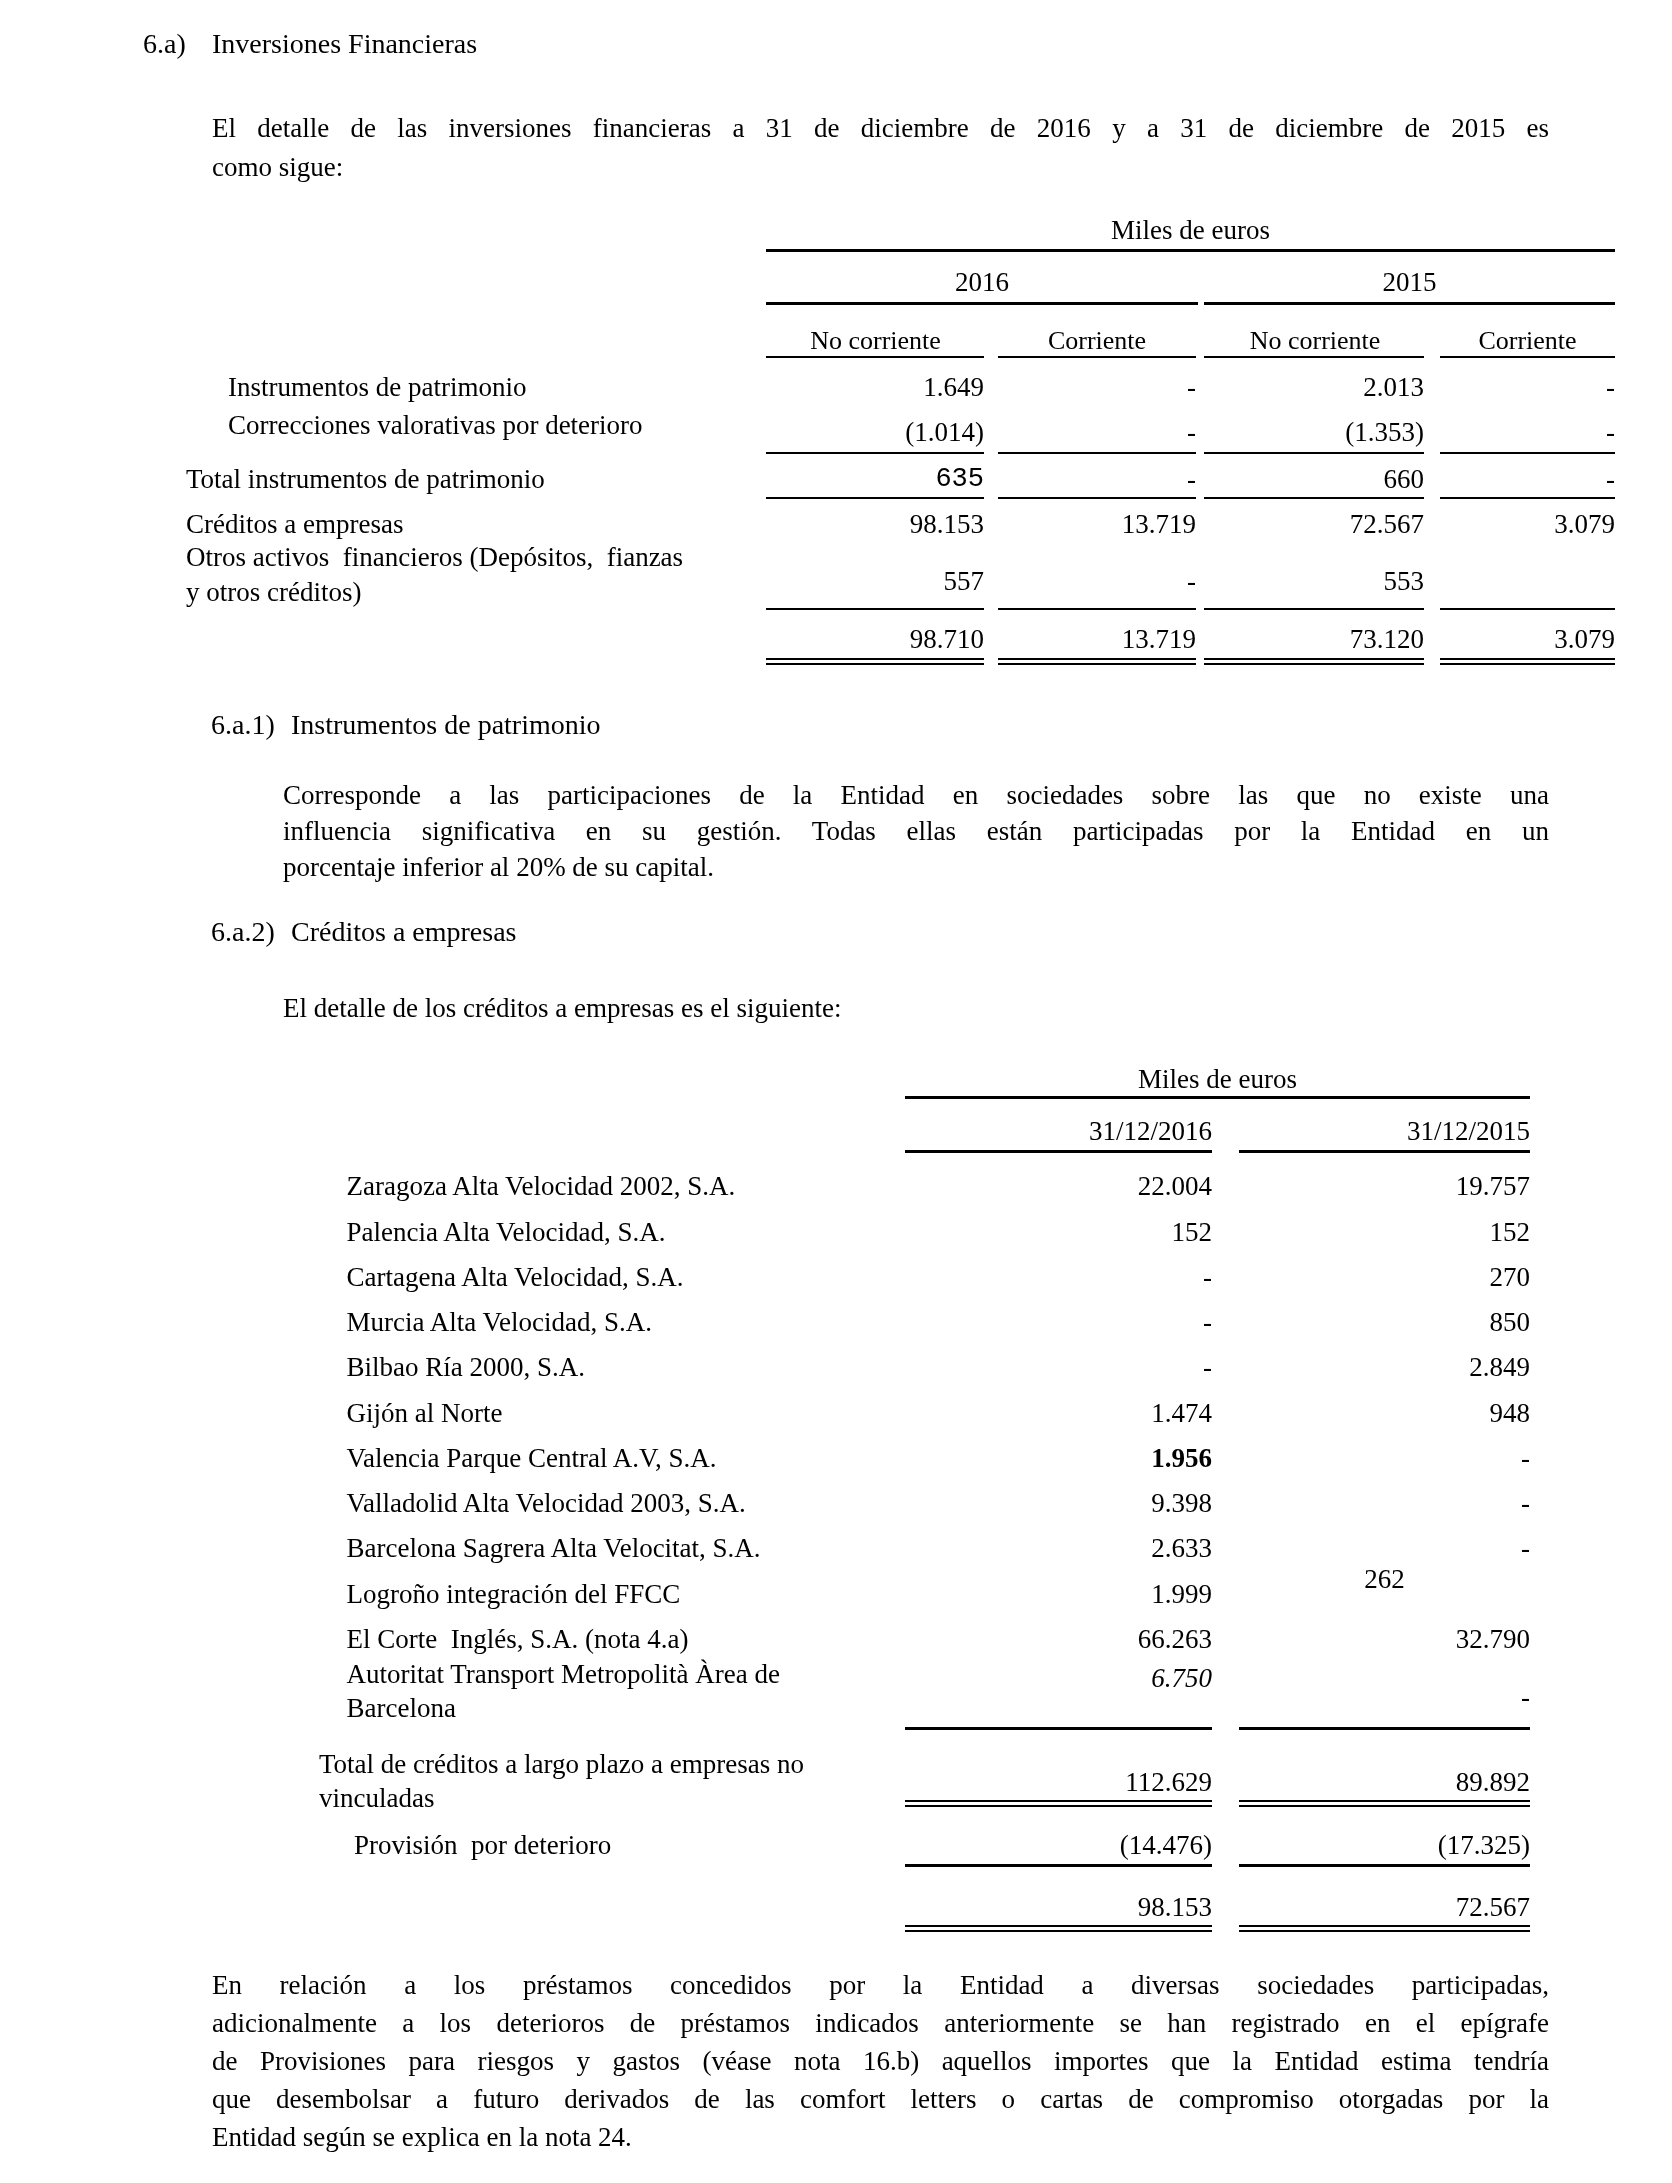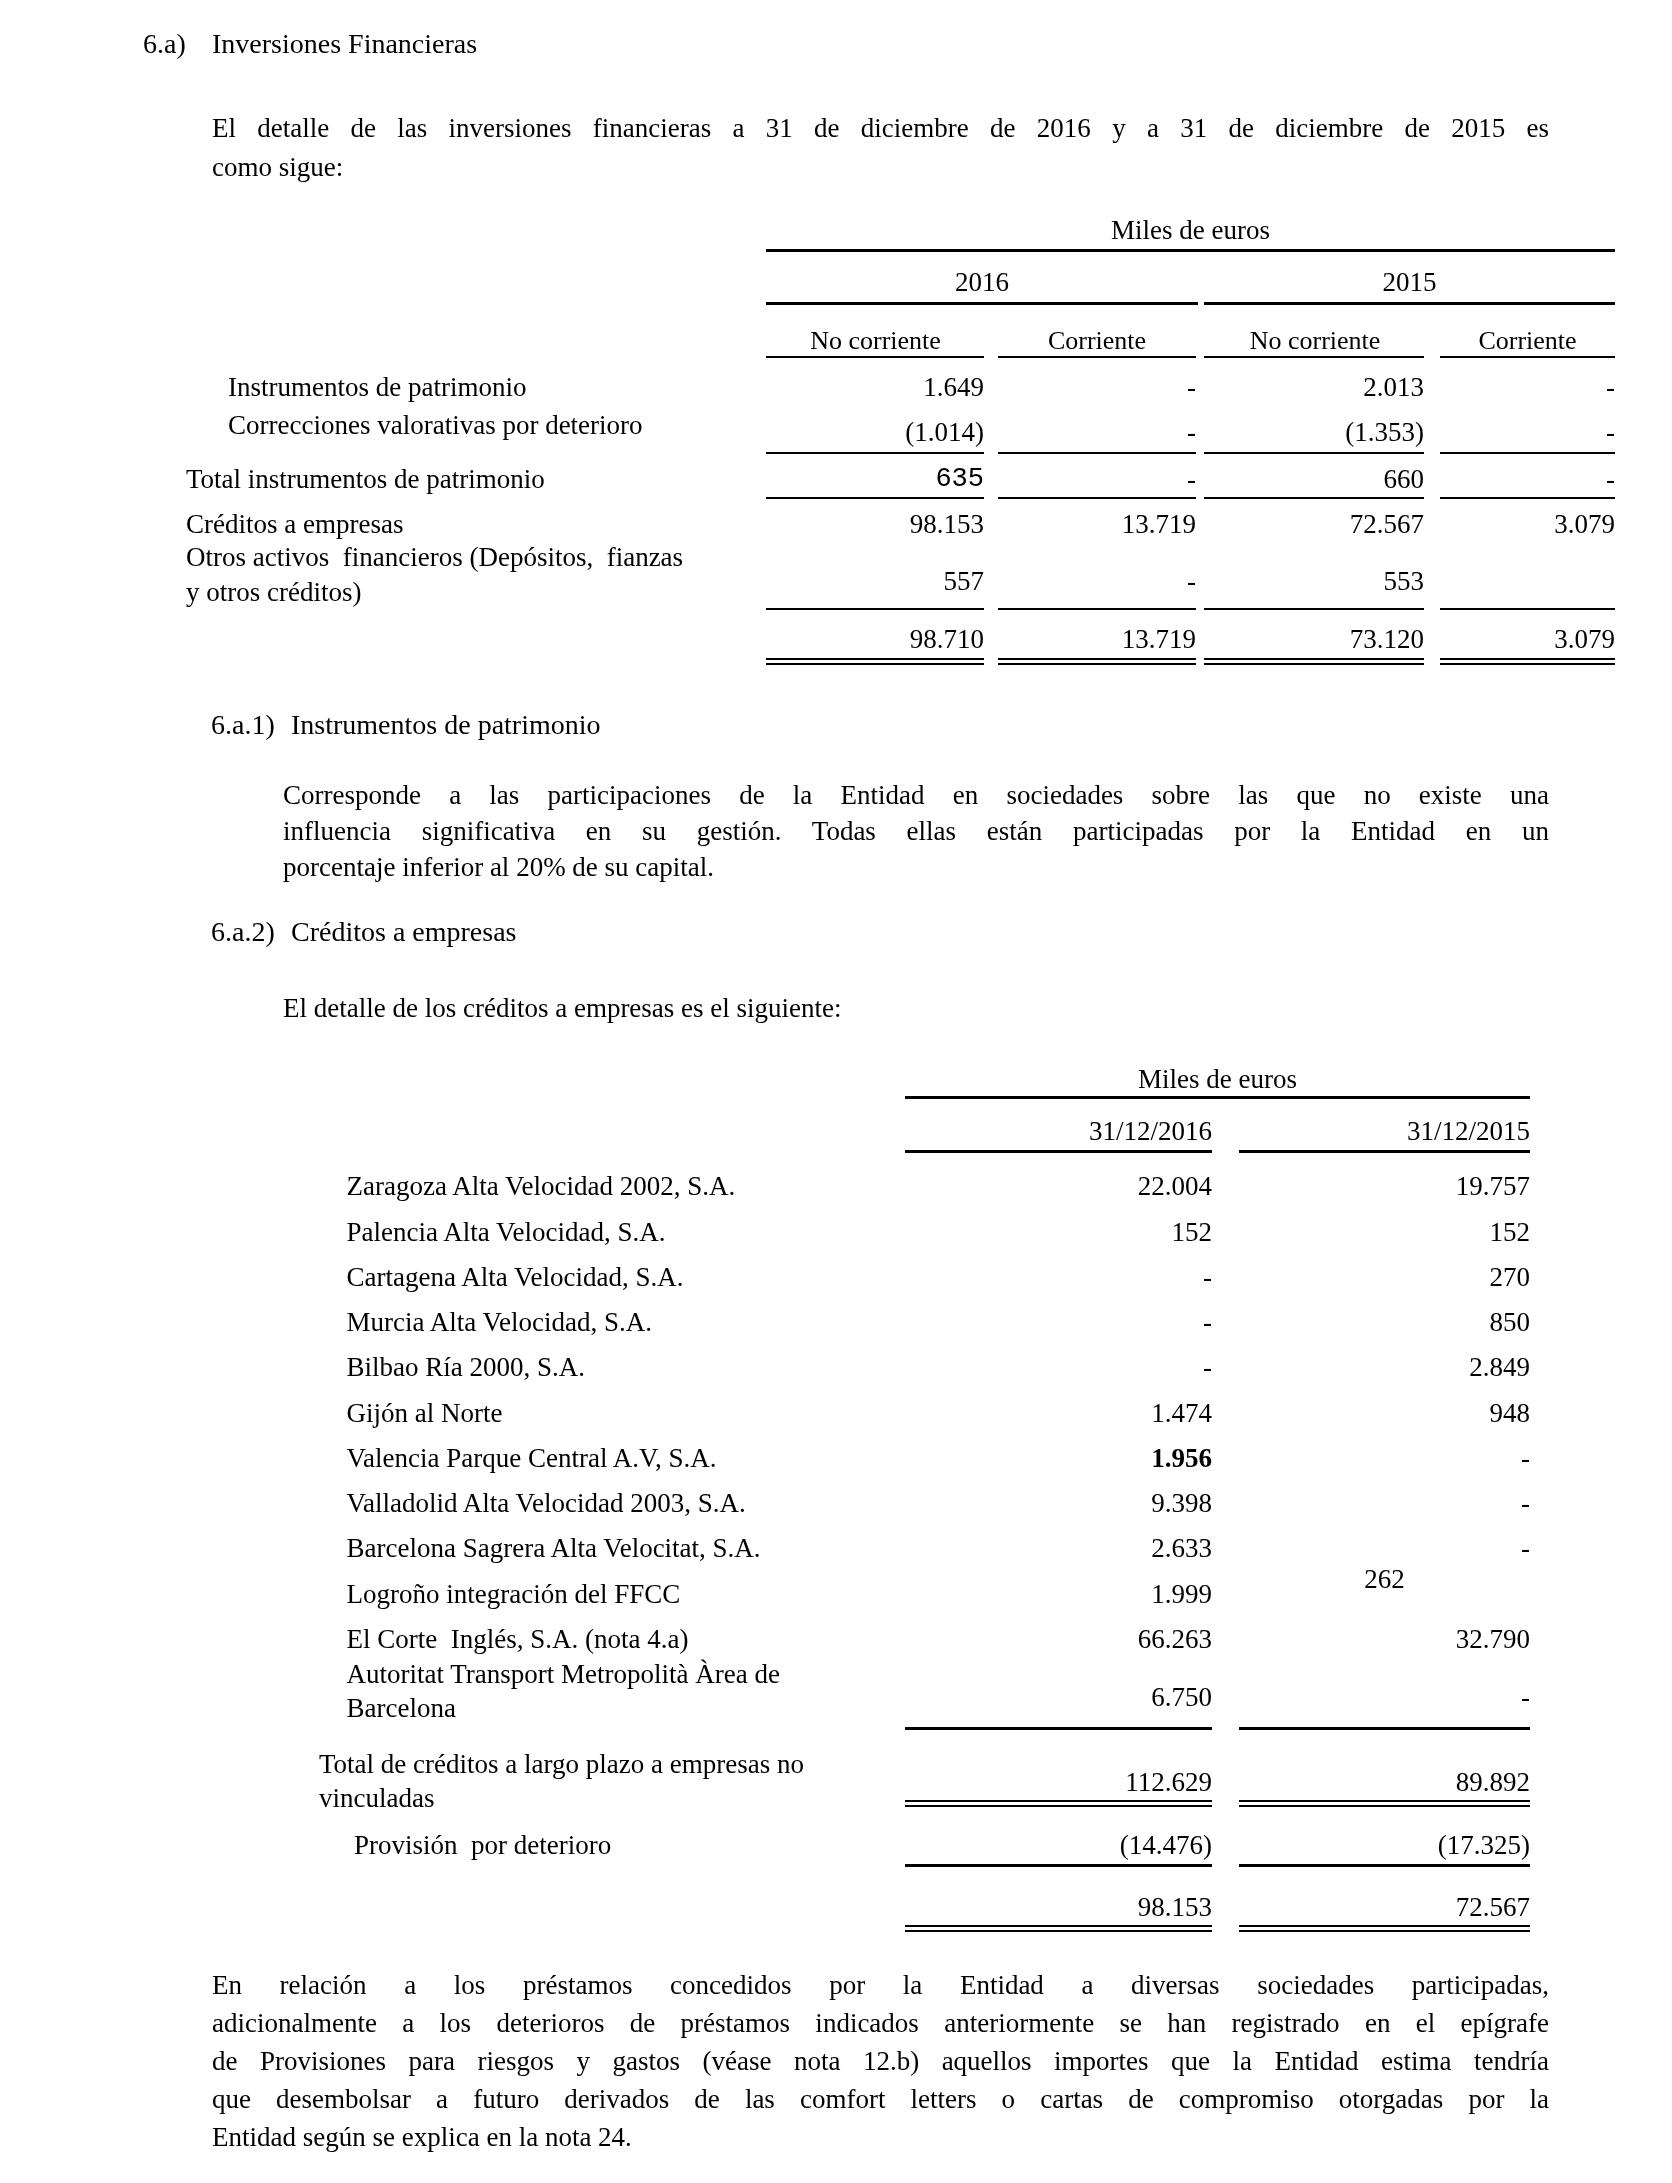--- a/index.html
+++ b/index.html
@@ -177,21 +177,21 @@
   <div class="cell t2L t2ind" style="top:524px;">Logroño integración del FFCC</div>
   <div class="cell num t2a" style="top:524px;">1.999</div>
   <div class="cell num t2b" style="top:509px;text-align:center;">262</div>
 
   <div class="cell t2L t2ind" style="top:569px;">El Corte  Inglés, S.A. (nota 4.a)</div>
   <div class="cell num t2a" style="top:569px;">66.263</div>
   <div class="cell num t2b" style="top:569px;">32.790</div>
 
   <div class="cell t2L t2ind" style="top:604px;">Autoritat Transport Metropolità Àrea de</div>
   <div class="cell t2L t2ind" style="top:638px;">Barcelona</div>
-  <div class="cell num t2a" style="top:627px;">6.750</div>
+  <div class="cell num t2a" style="top:608px;font-style:italic;">6.750</div>
   <div class="cell num t2b" style="top:627px;">-</div>
   <div class="hr h4" style="left:602px;top:673px;width:307px;"></div>
   <div class="hr h4" style="left:936px;top:673px;width:291px;"></div>
 
   <div class="cell t2L" style="top:728px;">vinculadas</div>
   <div class="cell t2L" style="top:694px;">Total de créditos a largo plazo a empresas no</div>
   <div class="cell num t2a" style="top:712px;">112.629</div>
   <div class="cell num t2b" style="top:712px;">89.892</div>
   <div class="drule" style="left:602px;top:746px;width:307px;"></div>
   <div class="drule" style="left:936px;top:746px;width:291px;"></div>
@@ -204,17 +204,17 @@
 
   <div class="cell num t2a" style="top:837px;">98.153</div>
   <div class="cell num t2b" style="top:837px;">72.567</div>
   <div class="drule" style="left:602px;top:871px;width:307px;"></div>
   <div class="drule" style="left:936px;top:871px;width:291px;"></div>
 </div>
 
 <div class="jpara" style="left:212px;top:1966px;width:1337px;line-height:38px;">
   <div class="jline">En relación a los préstamos concedidos por la Entidad a diversas sociedades participadas,</div>
   <div class="jline">adicionalmente a los deterioros de préstamos indicados anteriormente se han registrado en el epígrafe</div>
-  <div class="jline">de Provisiones para riesgos y gastos (véase nota 12.b) aquellos importes que la Entidad estima tendría</div>
+  <div class="jline">de Provisiones para riesgos y gastos (véase nota 16.b) aquellos importes que la Entidad estima tendría</div>
   <div class="jline">que desembolsar a futuro derivados de las comfort letters o cartas de compromiso otorgadas por la</div>
   <div class="lastline">Entidad según se explica en la nota 24.</div>
 </div>
 
 
 </body></html>

